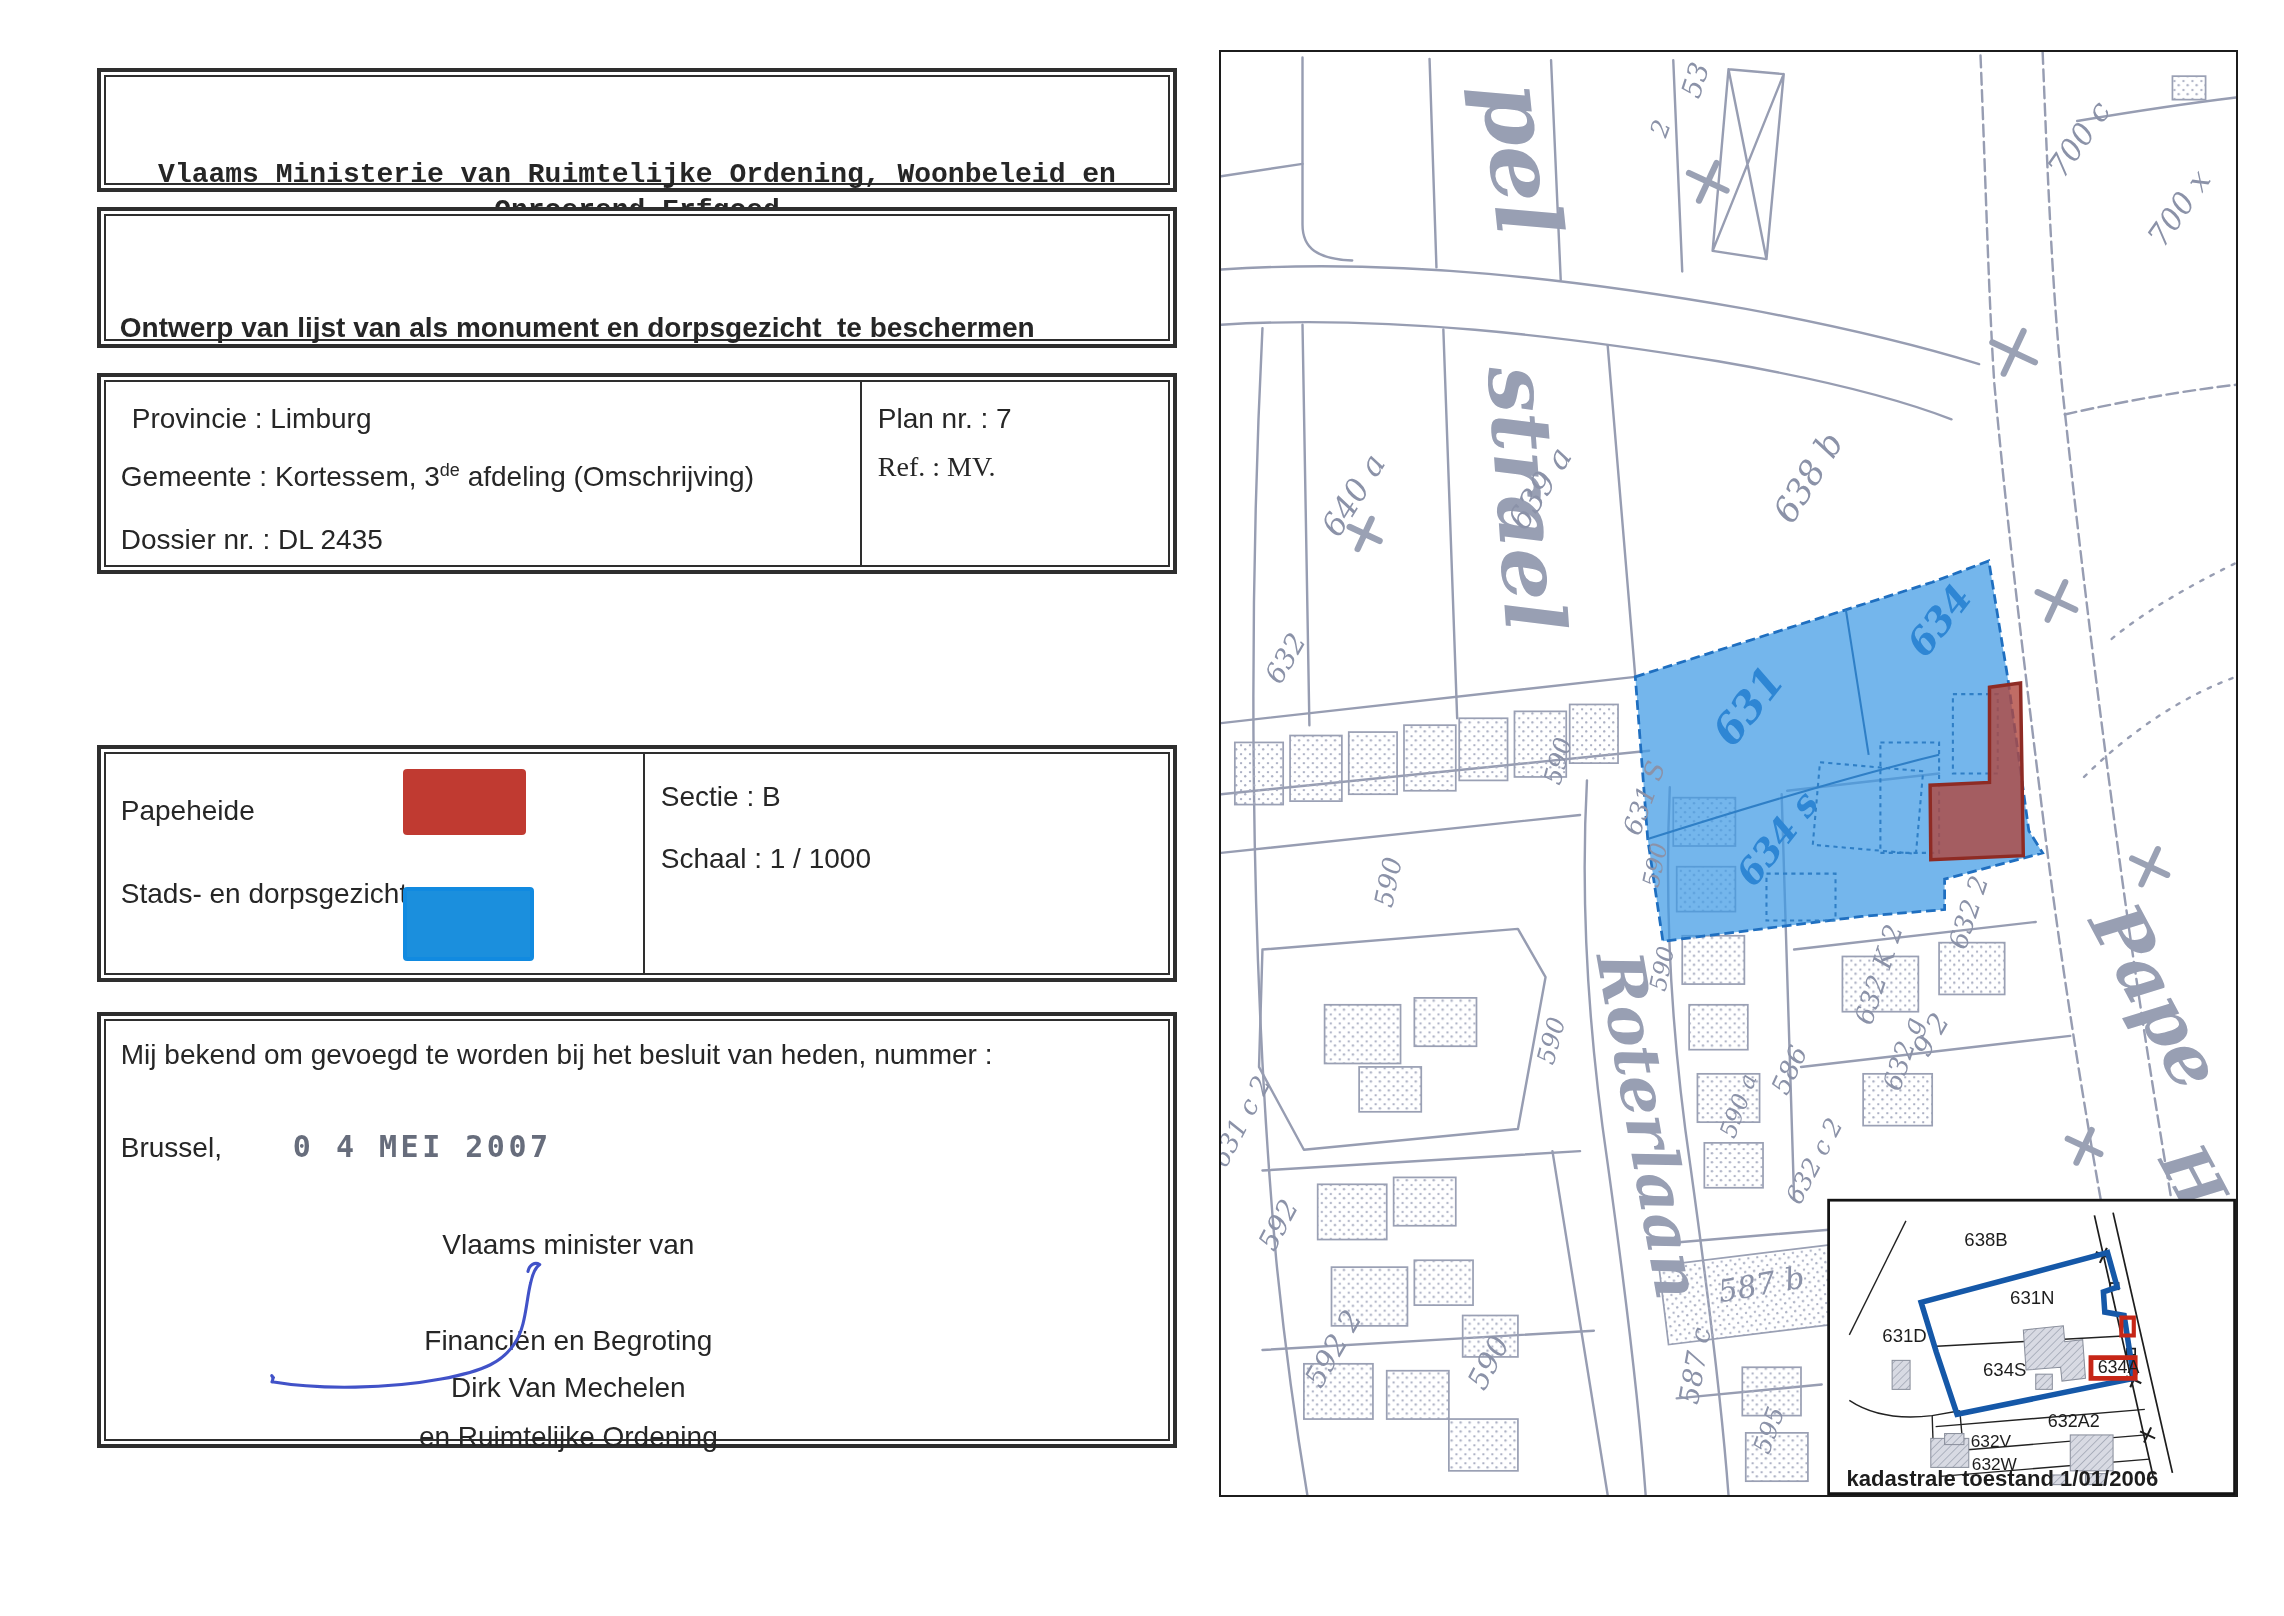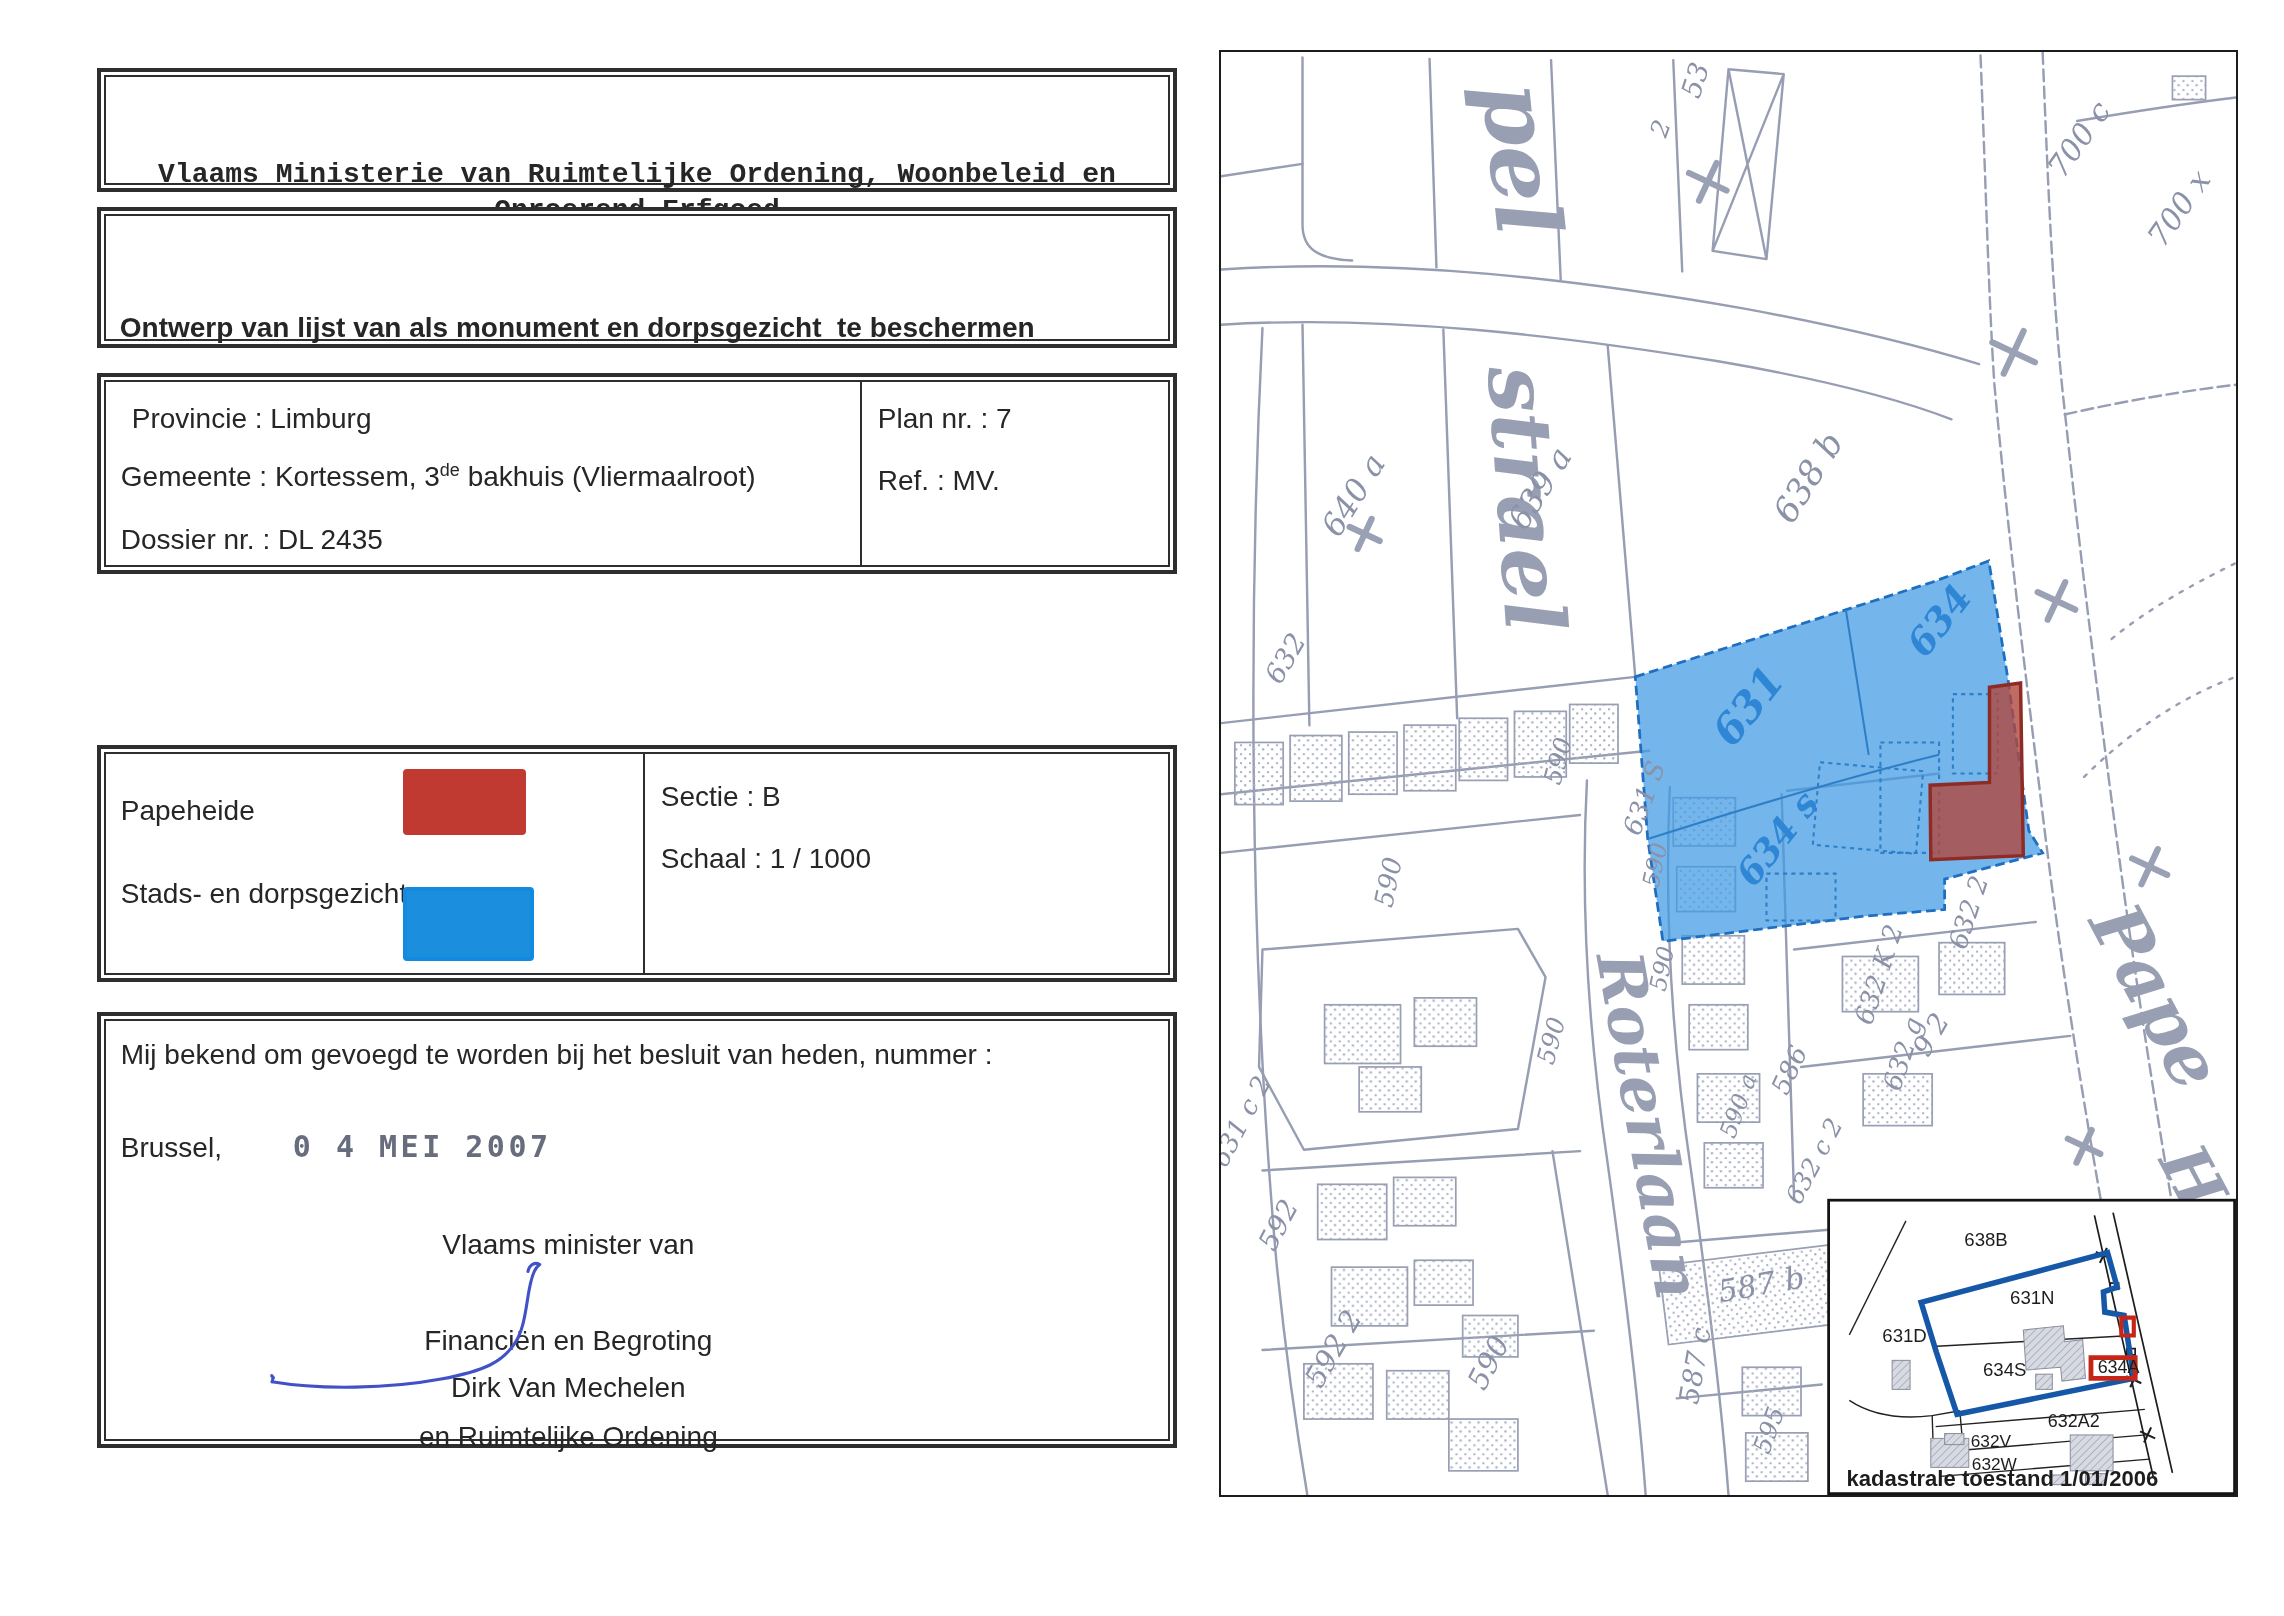--- a/index.html
+++ b/index.html
@@ -43,24 +43,24 @@
         <div>Ontwerp van lijst van als monument en dorpsgezicht  te beschermen</div>
         <div>vakwerkhoeve en omgeving in Kortessem.</div>
       </div>
     </div>
   </div>
 
   <div class="dbox" style="left:97px;top:373px;width:1072px;height:193px;">
     <div class="dinner">
       <div class="vline" style="left:754px;"></div>
       <span class="txt" style="left:26px;top:19.3px;text-align:right;">Provincie : Limburg</span>
-      <span class="txt" style="left:15px;top:77px;"><span>Gemeente : Kortessem, 3</span><sup class="sp">de</sup><span> bakhuis (Vliermaalroot)</span></span>
+      <span class="txt" style="left:15px;top:77px;"><span>Gemeente : Kortessem, 3</span><sup class="sp">de</sup><span> afdeling (Omschrijving)</span></span>
       <span class="txt" style="left:15px;top:140px;">Dossier nr. : DL 2435</span>
       <span class="txt" style="left:772px;top:19.3px;">Plan nr. : 7</span>
-      <span class="txt" style="left:772px;top:81px;">Ref. : MV.</span>
+      <span class="txt" style="left:772px;top:67px;font-family:Liberation Serif, serif;">Ref. : MV.</span>
     </div>
   </div>
 
 
   <div class="dbox" style="left:97px;top:745px;width:1072px;height:229px;">
     <div class="dinner">
       <div class="vline" style="left:537px;"></div>
       <span class="txt" style="left:15px;top:39px;">Papeheide</span>
       <div class="swatch" style="left:297px;top:15px;background:#c03a31;"></div>
       <span class="txt" style="left:15px;top:122px;">Stads- en dorpsgezicht</span>

